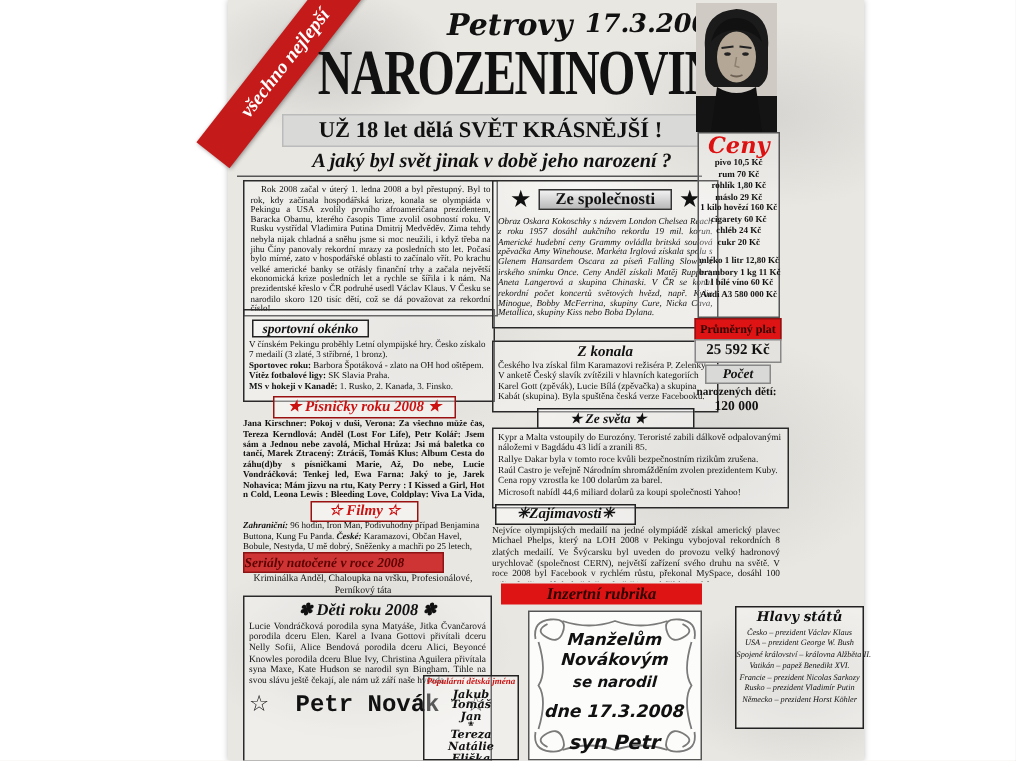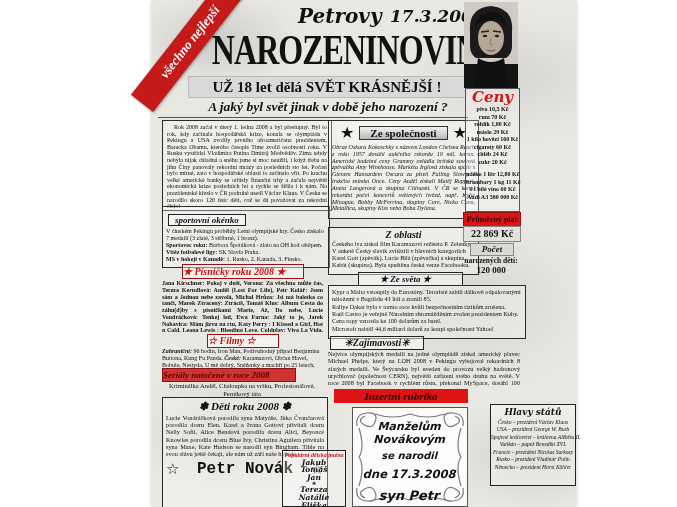--- a/index.html
+++ b/index.html
@@ -47,21 +47,21 @@
 
   
   .introbox{left:10px;top:120px;width:160px;height:83px;padding:3px 4px;font-size:6px;
     line-height:1.1;}
   .introbox p{margin:0;text-indent:7px;}
   .sportbox{left:10px;top:206px;width:160px;height:56px;padding:2px 3px;}
   .sporttitle{display:inline-block;border:1px solid #222;padding:0 6px;font-size:9px;
     font-weight:bold;font-style:italic;margin:0 0 2px 2px;background:rgba(255,255,255,.4);}
   .sportline{font-size:6px;line-height:1.15;}
   .sechead{border:1.4px solid #991111;background:rgba(255,255,255,.45);
-    font-weight:bold;font-style:italic;text-align:left;}
+    font-weight:bold;font-style:italic;text-align:center;}
   .pisnheader{left:30px;top:264px;width:120px;height:13px;font-size:10px;line-height:13px;}
   .pisnbody{left:10px;top:280px;width:161px;height:52px;font-size:6px;line-height:1.13;
     font-weight:bold;overflow:hidden;}
   .filmheader{left:55px;top:334px;width:70px;height:12px;font-size:10px;line-height:12px;}
   .filmbody{left:10px;top:348px;width:161px;height:28px;font-size:6px;line-height:1.15;}
   .serbanner{left:10px;top:368px;width:132px;height:12px;background:#cf3434;
     color:#5d0000;font-size:9px;font-weight:bold;font-style:italic;
     line-height:12px;border:1px solid #8c1414;}
   .serbody{left:10px;top:382px;width:160px;font-size:6.5px;line-height:1.2;text-align:center;}
   .detibox{left:10px;top:397px;width:158px;height:107px;padding:1px 3px;}
@@ -215,21 +215,21 @@
     <div class="sochead">
       <span>★</span>
       <span class="soctitle">Ze společnosti</span>
       <span>★</span>
     </div>
     <div class="socbody">Obraz Oskara Kokoschky s názvem London Chelsea Reach z roku 1957 dosáhl aukčního rekordu 19 mil. korun. Americké hudební ceny Grammy ovládla britská soulová zpěvačka Amy Winehouse. Markéta Irglová získala spolu s Glenem Hansardem Oscara za píseň Falling Slowly z irského snímku Once. Ceny Anděl získali Matěj Ruppert, Aneta Langerová a skupina Chinaski. V ČR se konal rekordní počet koncertů světových hvězd, např. Kylie Minogue, Bobby McFerrina, skupiny Cure, Nicka Cava, Metallica, skupiny Kiss nebo Boba Dylana.</div>
   </div>
 
 
   <div class="abs box kultbox">
-    <div class="kulttitle">Z oblasti</div>
+    <div class="kulttitle">Z konala</div>
     <div class="kultbody">Českého lva získal film Karamazovi režiséra P. Zelenky. V anketě Český slavík zvítězili v hlavních kategoriích Karel Gott (zpěvák), Lucie Bílá (zpěvačka) a skupina Kabát (skupina). Byla spuštěna česká verze Facebooku.</div>
   </div>
 
   <div class="abs svethead">★ Ze světa ★</div>
   <div class="abs box svetbox">
     <div>Kypr a Malta vstoupily do Eurozóny. Teroristé zabili dálkově odpalovanými náložemi v Bagdádu 43 lidí a zranili 85.</div>
     <div>Rallye Dakar byla v tomto roce kvůli bezpečnostním rizikům zrušena.</div>
     <div>Raúl Castro je veřejně Národním shromážděním zvolen prezidentem Kuby.</div>
     <div>Cena ropy vzrostla ke 100 dolarům za barel.</div>
     <div>Microsoft nabídl 44,6 miliard dolarů za koupi společnosti Yahoo!</div>
@@ -294,18 +294,18 @@
     <div class="cline">chléb 24 Kč</div>
     <div class="cline">cukr 20 Kč</div>
     <div class="cgap"></div>
     <div class="cline">mléko 1 litr 12,80 Kč</div>
     <div class="cline">brambory 1 kg 11 Kč</div>
     <div class="cline">1 l bílé víno 60 Kč</div>
     <div class="cline">Audi A3 580 000 Kč</div>
   </div>
 
   <div class="abs platbanner">Průměrný plat</div>
-  <div class="abs platvalue">22 869 Kč</div>
+  <div class="abs platvalue">25 592 Kč</div>
   <div class="abs pocethead">Počet</div>
   <div class="abs pocetlabel">narozených dětí:</div>
   <div class="abs pocetvalue">120 000</div>
 
 </div>
 
 </body></html>

